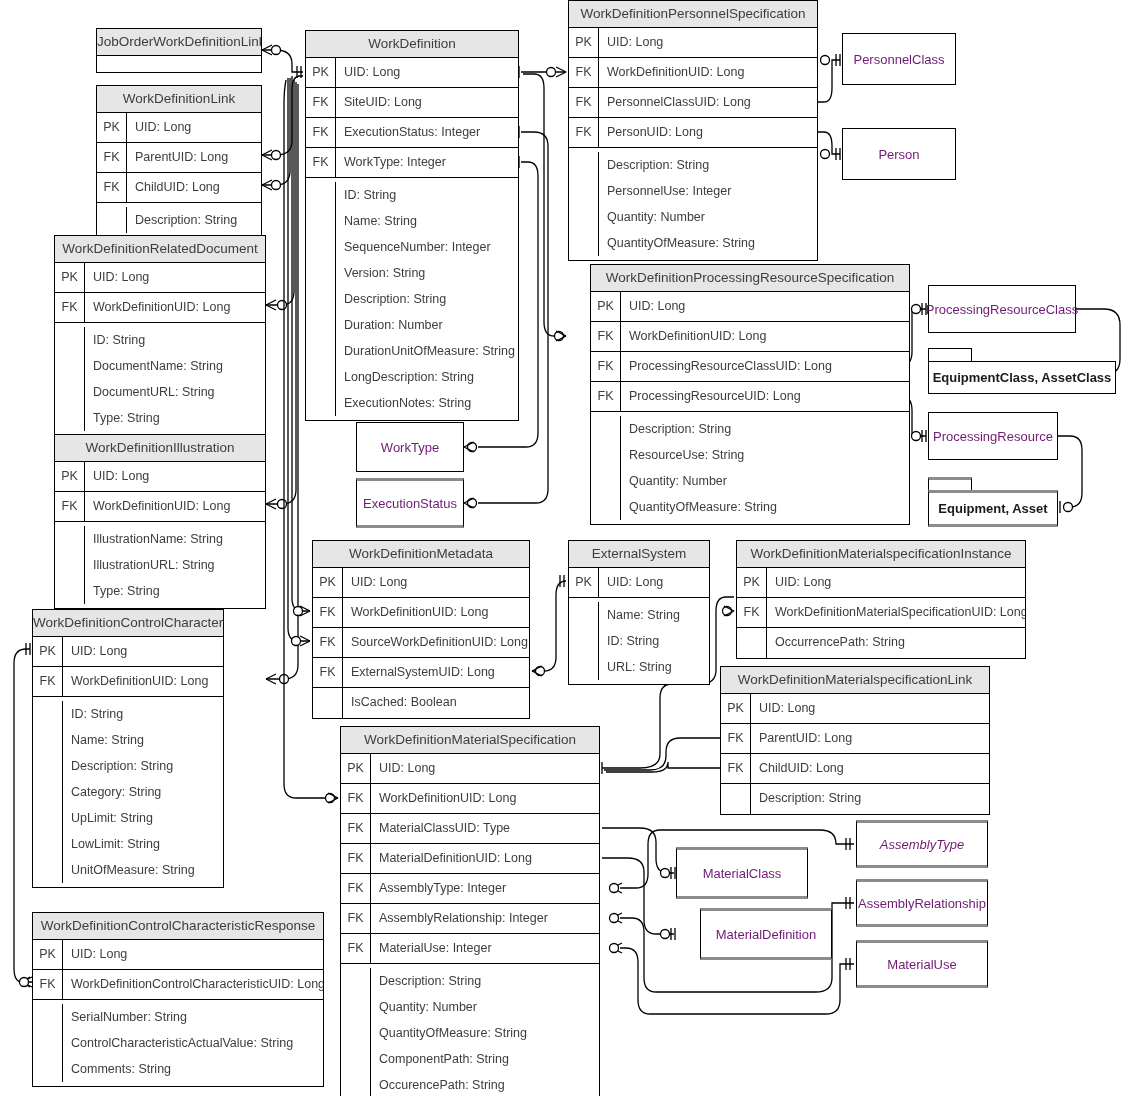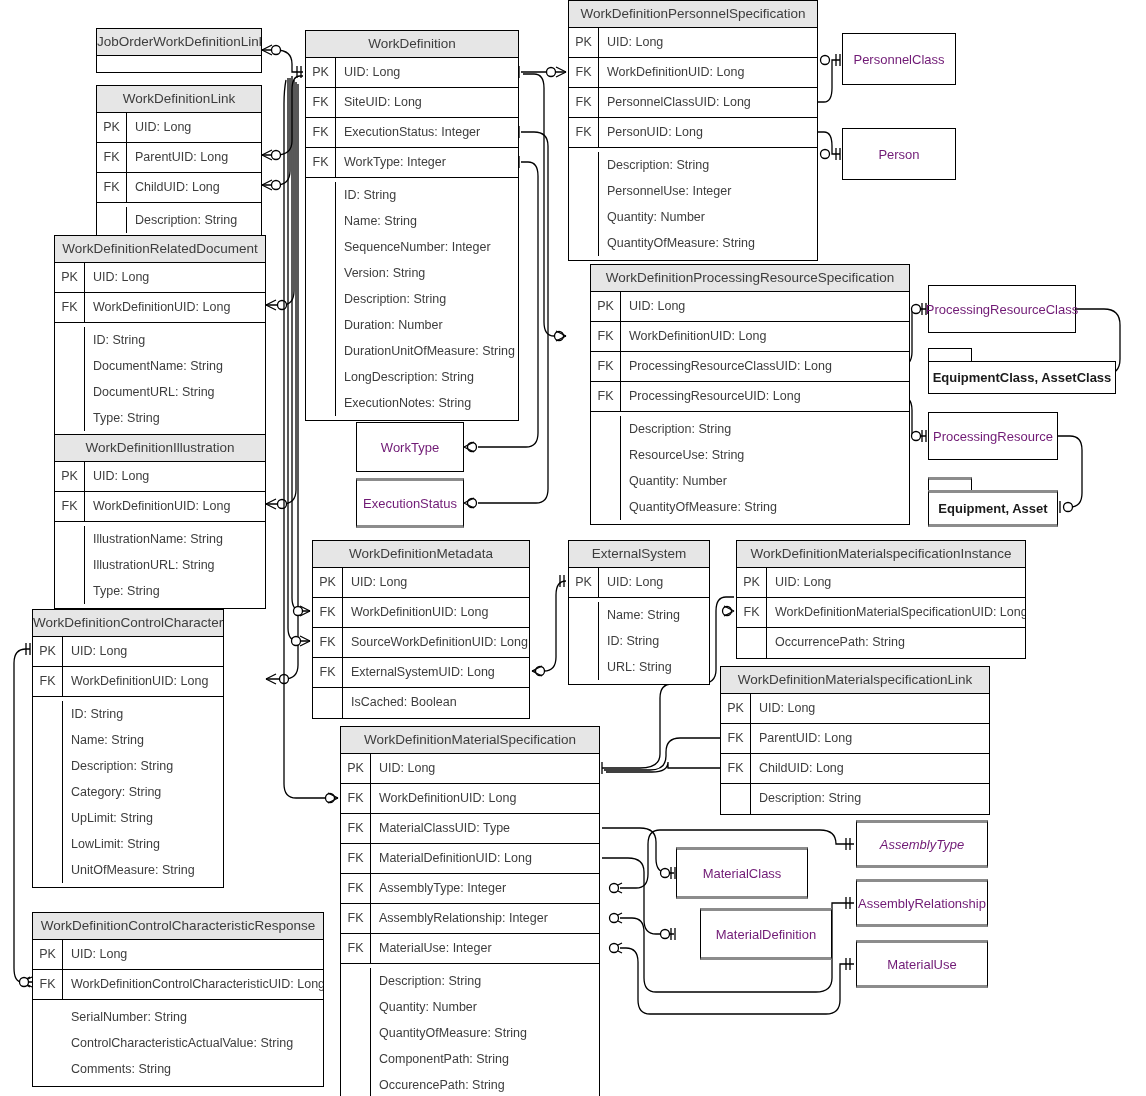--- a/index.html
+++ b/index.html
@@ -275,21 +275,21 @@
       <div class="entity" style="left: 32px; top: 912px; width: 292px;">
         <div class="ehead">WorkDefinitionControlCharacteristicResponse</div>
         <div class="erow">
           <div class="ekey">PK</div>
           <div class="eattr">UID: Long</div>
         </div>
         <div class="erow">
           <div class="ekey">FK</div>
           <div class="eattr">WorkDefinitionControlCharacteristicUID: Long</div>
         </div>
-        <div class="eblock" style="padding-top: 4px; padding-bottom: 4px; align-items: center;">
+        <div class="eblock" style="padding-top: 4px; padding-bottom: 4px;">
           <div class="ekeyspacer"></div>
           <div class="elist">
             <div>SerialNumber: String</div>
             <div>ControlCharacteristicActualValue: String</div>
             <div>Comments: String</div>
           </div>
         </div>
       </div>
       <div class="entity" style="left: 305px; top: 30px; width: 214px;">
         <div class="ehead">WorkDefinition</div>

